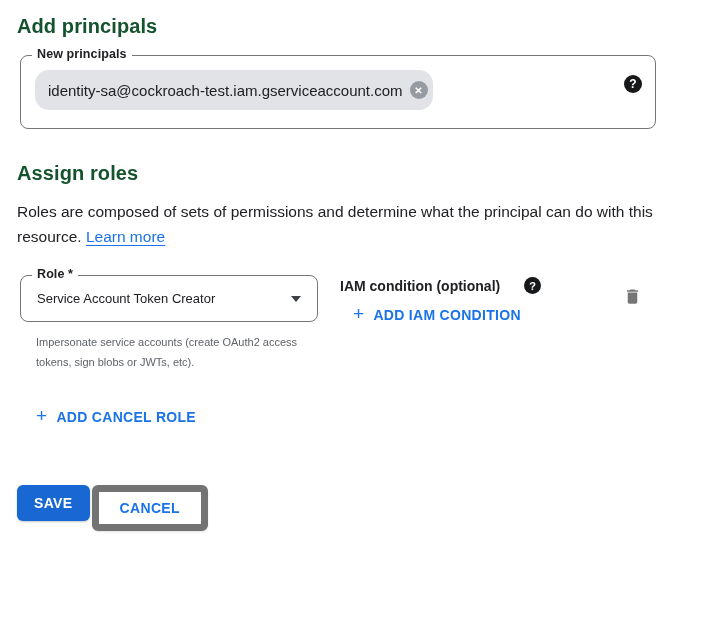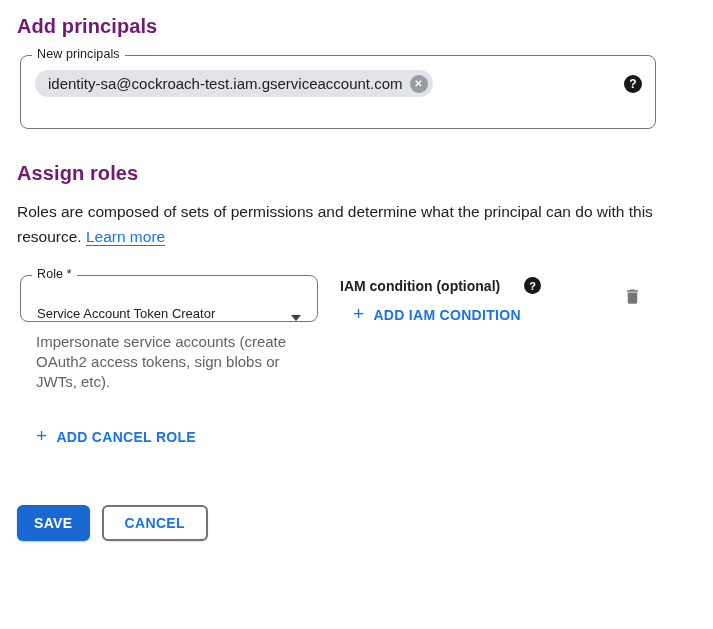--- a/index.html
+++ b/index.html
@@ -7,21 +7,21 @@
   body {
     font-family: "Liberation Sans", sans-serif;
     color: #202124;
     overflow: hidden;
   }
   .container { padding: 0 17px; width: 713px; }
 
   h1.section-title {
     font-size: 20px;
     font-weight: 700;
-    color: #701a75;
+    color: #14532d;
     letter-spacing: 0.1px;
   }
   .title-principals { margin-top: 15px; margin-bottom: 12px; }
   .title-roles { margin-top: 33px; margin-bottom: 14px; }
 
   p.intro {
     font-size: 15.5px;
     line-height: 25px;
     color: #202124;
     max-width: 648px;
@@ -40,42 +40,42 @@
     border-radius: 8px;
     background: #fff;
   }
   .float-label {
     position: absolute;
     top: -9px;
     left: 11px;
     background: #ffffff;
     padding: 0 5px;
     font-size: 12.5px;
-    font-weight: 400;
+    font-weight: 700;
     color: #202124;
     letter-spacing: 0.1px;
     white-space: nowrap;
   }
 
   .new-principals {
     margin-left: 3px;
     margin-top: 17px;
     width: 636px;
     height: 74px;
     padding: 14px 14px 0 14px;
     display: flex;
     align-items: flex-start;
     cursor: text;
   }
   .chip {
     display: inline-flex;
     align-items: center;
     background: #e1e3e6;
     border-radius: 14px;
-    height: 27px;
+    height: 40px;
     padding: 0 5px 0 13px;
     max-width: 460px;
   }
   .chip-text {
     font-size: 15px;
     color: #202124;
     white-space: nowrap;
   }
   .chip-close {
     width: 18px; height: 18px;
@@ -114,41 +114,41 @@
     margin-top: 26px;
     width: 636px;
     display: flex;
     align-items: flex-start;
   }
   .role-col { width: 298px; flex: none; }
   .role-select {
     width: 298px;
     height: 47px;
     display: flex;
-    align-items: flex-end;
+    align-items: center;
     padding: 0 16px;
     cursor: pointer;
   }
   .role-value {
     font-size: 13px;
     color: #202124;
     flex: 1;
     white-space: nowrap;
   }
   .dd-arrow {
     width: 0; height: 0;
     border-left: 5.5px solid transparent;
     border-right: 5.5px solid transparent;
     border-top: 6.5px solid #3c4043;
     flex: none;
   }
   .role-desc {
     margin: 10px 0 0 16px;
     width: 282px;
-    font-size: 15px;
+    font-size: 11px;
     line-height: 20px;
     color: #5f6368;
   }
 
   .cond-col { margin-left: 22px; padding-top: 2px; }
   .cond-label-row {
     display: flex;
     align-items: center;
     gap: 24px;
     font-size: 14px;
@@ -189,21 +189,21 @@
     border: none;
     cursor: pointer;
     padding: 2px;
   }
 
   
   .footer {
     margin-top: 58px;
     display: flex;
     align-items: flex-start;
-    gap: 12px;
+    gap: 2px;
   }
   .btn {
     height: 36px;
     border-radius: 6px;
     font-family: "Liberation Sans", sans-serif;
     font-size: 14px;
     font-weight: 700;
     letter-spacing: 0.35px;
     cursor: pointer;
     display: inline-flex;
@@ -213,21 +213,21 @@
   .btn-primary {
     background: #1967d2;
     color: #ffffff;
     border: none;
     padding: 0 17px;
     box-shadow: 0 1px 2px rgba(60,64,67,0.3);
   }
   .btn-secondary {
     background: #ffffff;
     color: #1a73e8;
-    border: 2px solid #737373;
+    border: 7px solid #737373;
     padding: 16px 21px;
     box-shadow: 0 1px 2px rgba(60,64,67,0.15);
   }
 </style>
 </head>
 <body>
 
 <div class="container">
 
   <h1 class="section-title title-principals">Add principals</h1>

